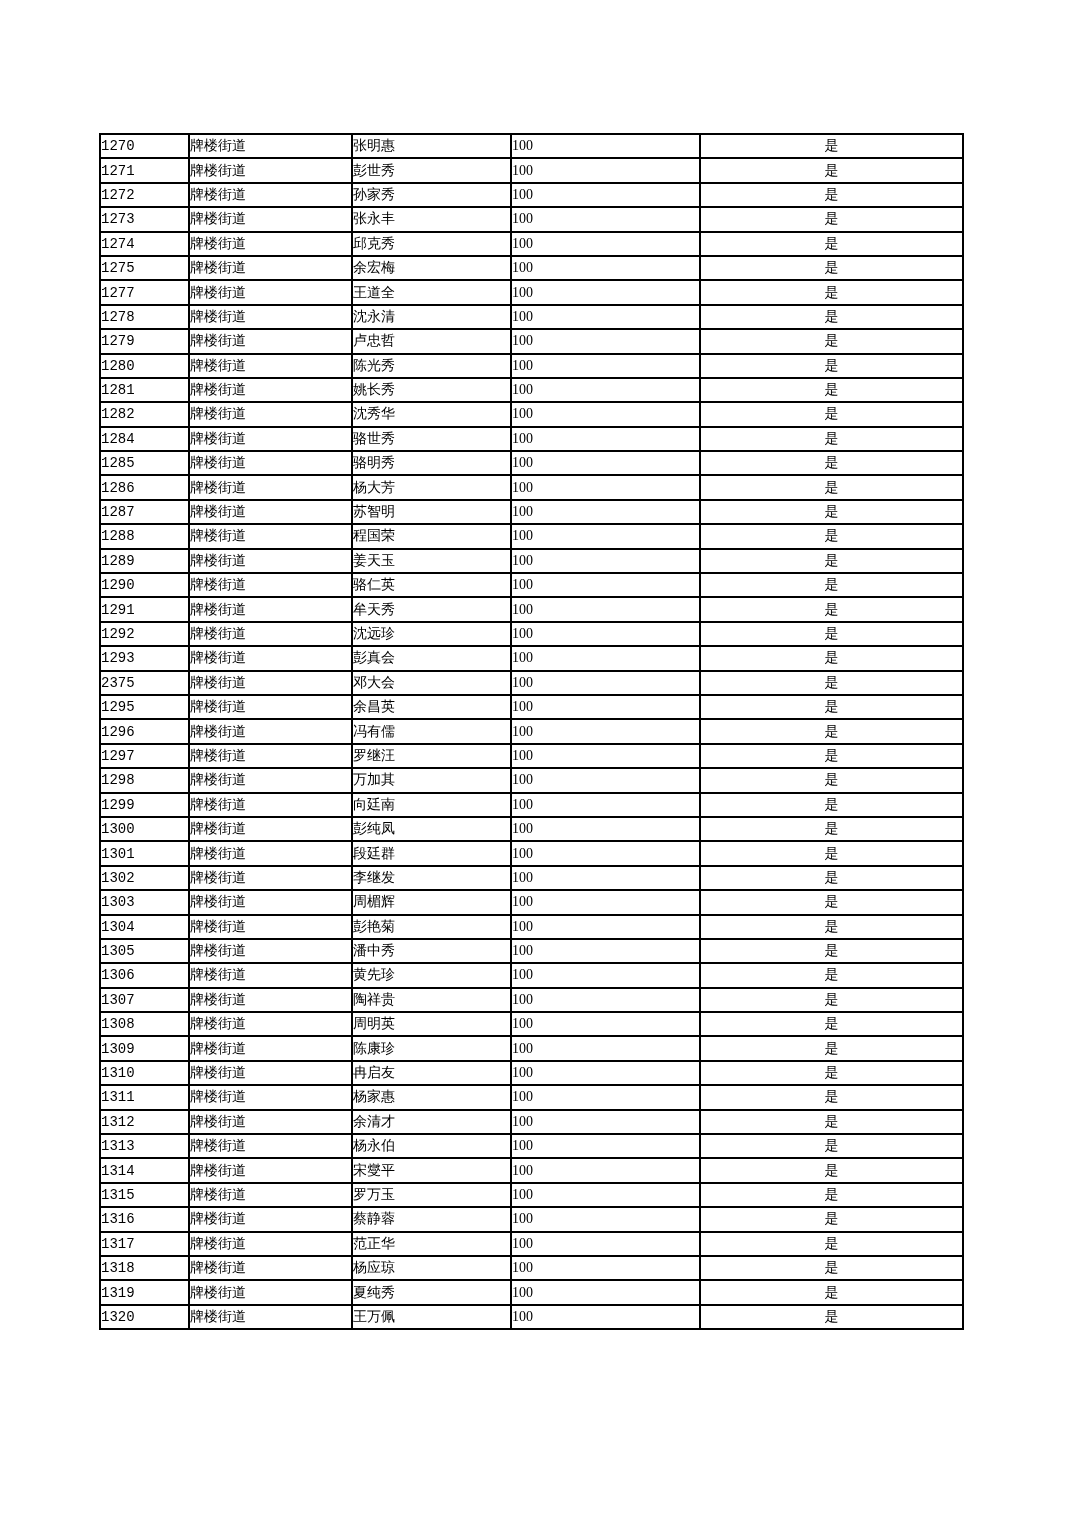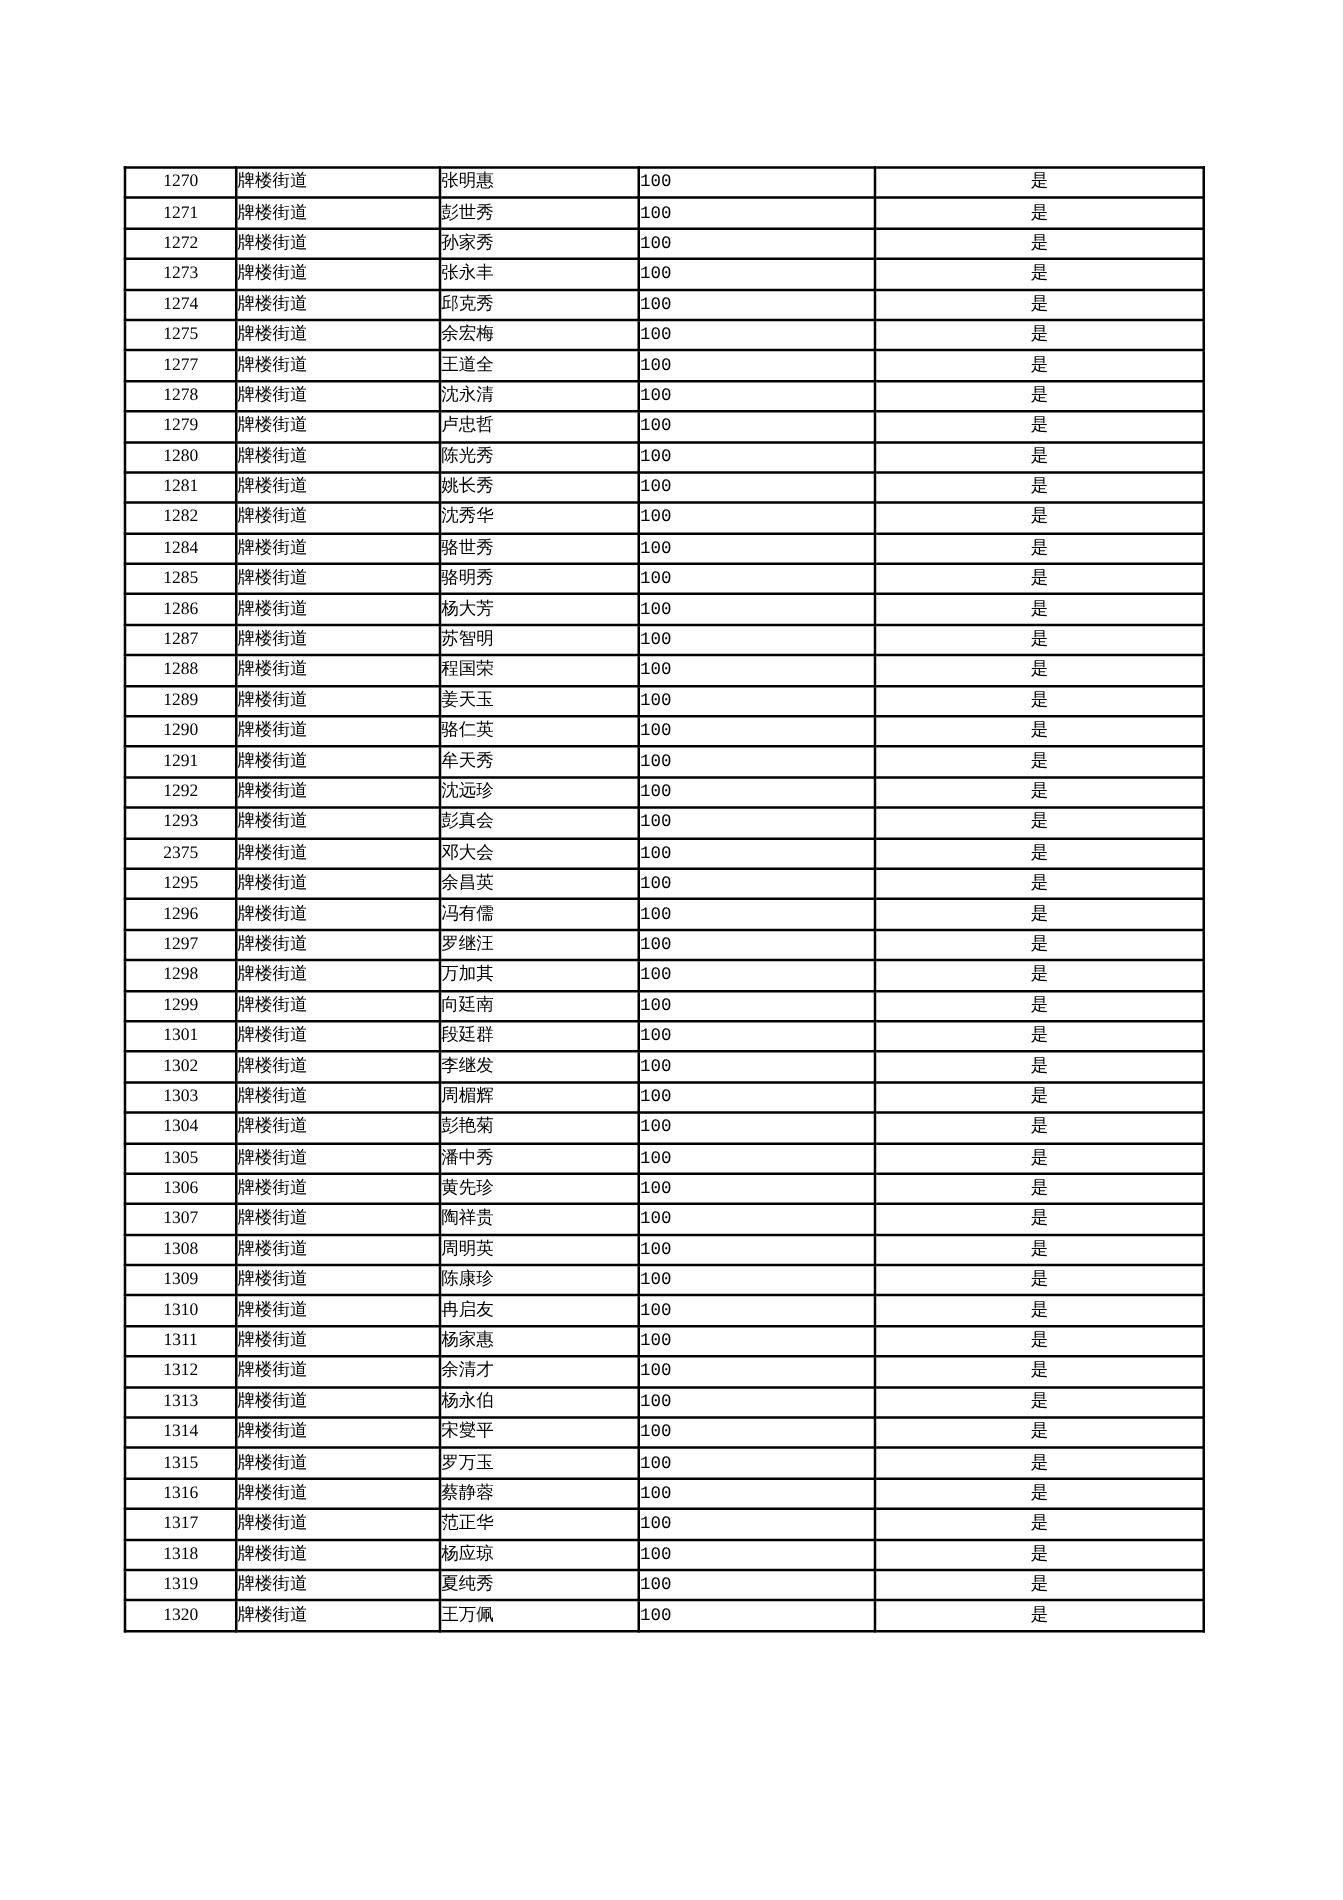--- a/index.html
+++ b/index.html
@@ -28,33 +28,32 @@
     border: 2px solid #000000;
     height: 22.4px;
     padding: 0;
     overflow: hidden;
     white-space: nowrap;
     vertical-align: middle;
     font-size: 14px;
     line-height: 22px;
   }
   td.c-id {
-    text-align: center;
-    font-family: Liberation Serif, serif;
+    font-family: Liberation Mono, monospace;
     font-size: 15px;
   }
   td.c-street, td.c-name {
     text-align: left;
     padding-left: 4px;
     font-family: "Liberation Serif", "DejaVu Serif", serif;
   }
   td.c-score {
     text-align: left;
     padding-left: 3px;
-    font-family: Liberation Mono, monospace;
+    font-family: Liberation Serif, serif;
     font-size: 14px;
   }
   td.c-flag {
     text-align: center;
     font-family: "Liberation Serif", "DejaVu Serif", serif;
   }
 </style>
 </head>
 <body>
 
@@ -259,20 +258,27 @@
           <td class="c-flag">是</td>
         </tr>
         <tr>
           <td class="c-id">1299</td>
           <td class="c-street">牌楼街道</td>
           <td class="c-name">向廷南</td>
           <td class="c-score">100</td>
           <td class="c-flag">是</td>
         </tr>
         <tr>
+          <td class="c-id">1300</td>
+          <td class="c-street">牌楼街道</td>
+          <td class="c-name">彭纯凤</td>
+          <td class="c-score">100</td>
+          <td class="c-flag">是</td>
+        </tr>
+        <tr>
           <td class="c-id">1301</td>
           <td class="c-street">牌楼街道</td>
           <td class="c-name">段廷群</td>
           <td class="c-score">100</td>
           <td class="c-flag">是</td>
         </tr>
         <tr>
           <td class="c-id">1302</td>
           <td class="c-street">牌楼街道</td>
           <td class="c-name">李继发</td>

